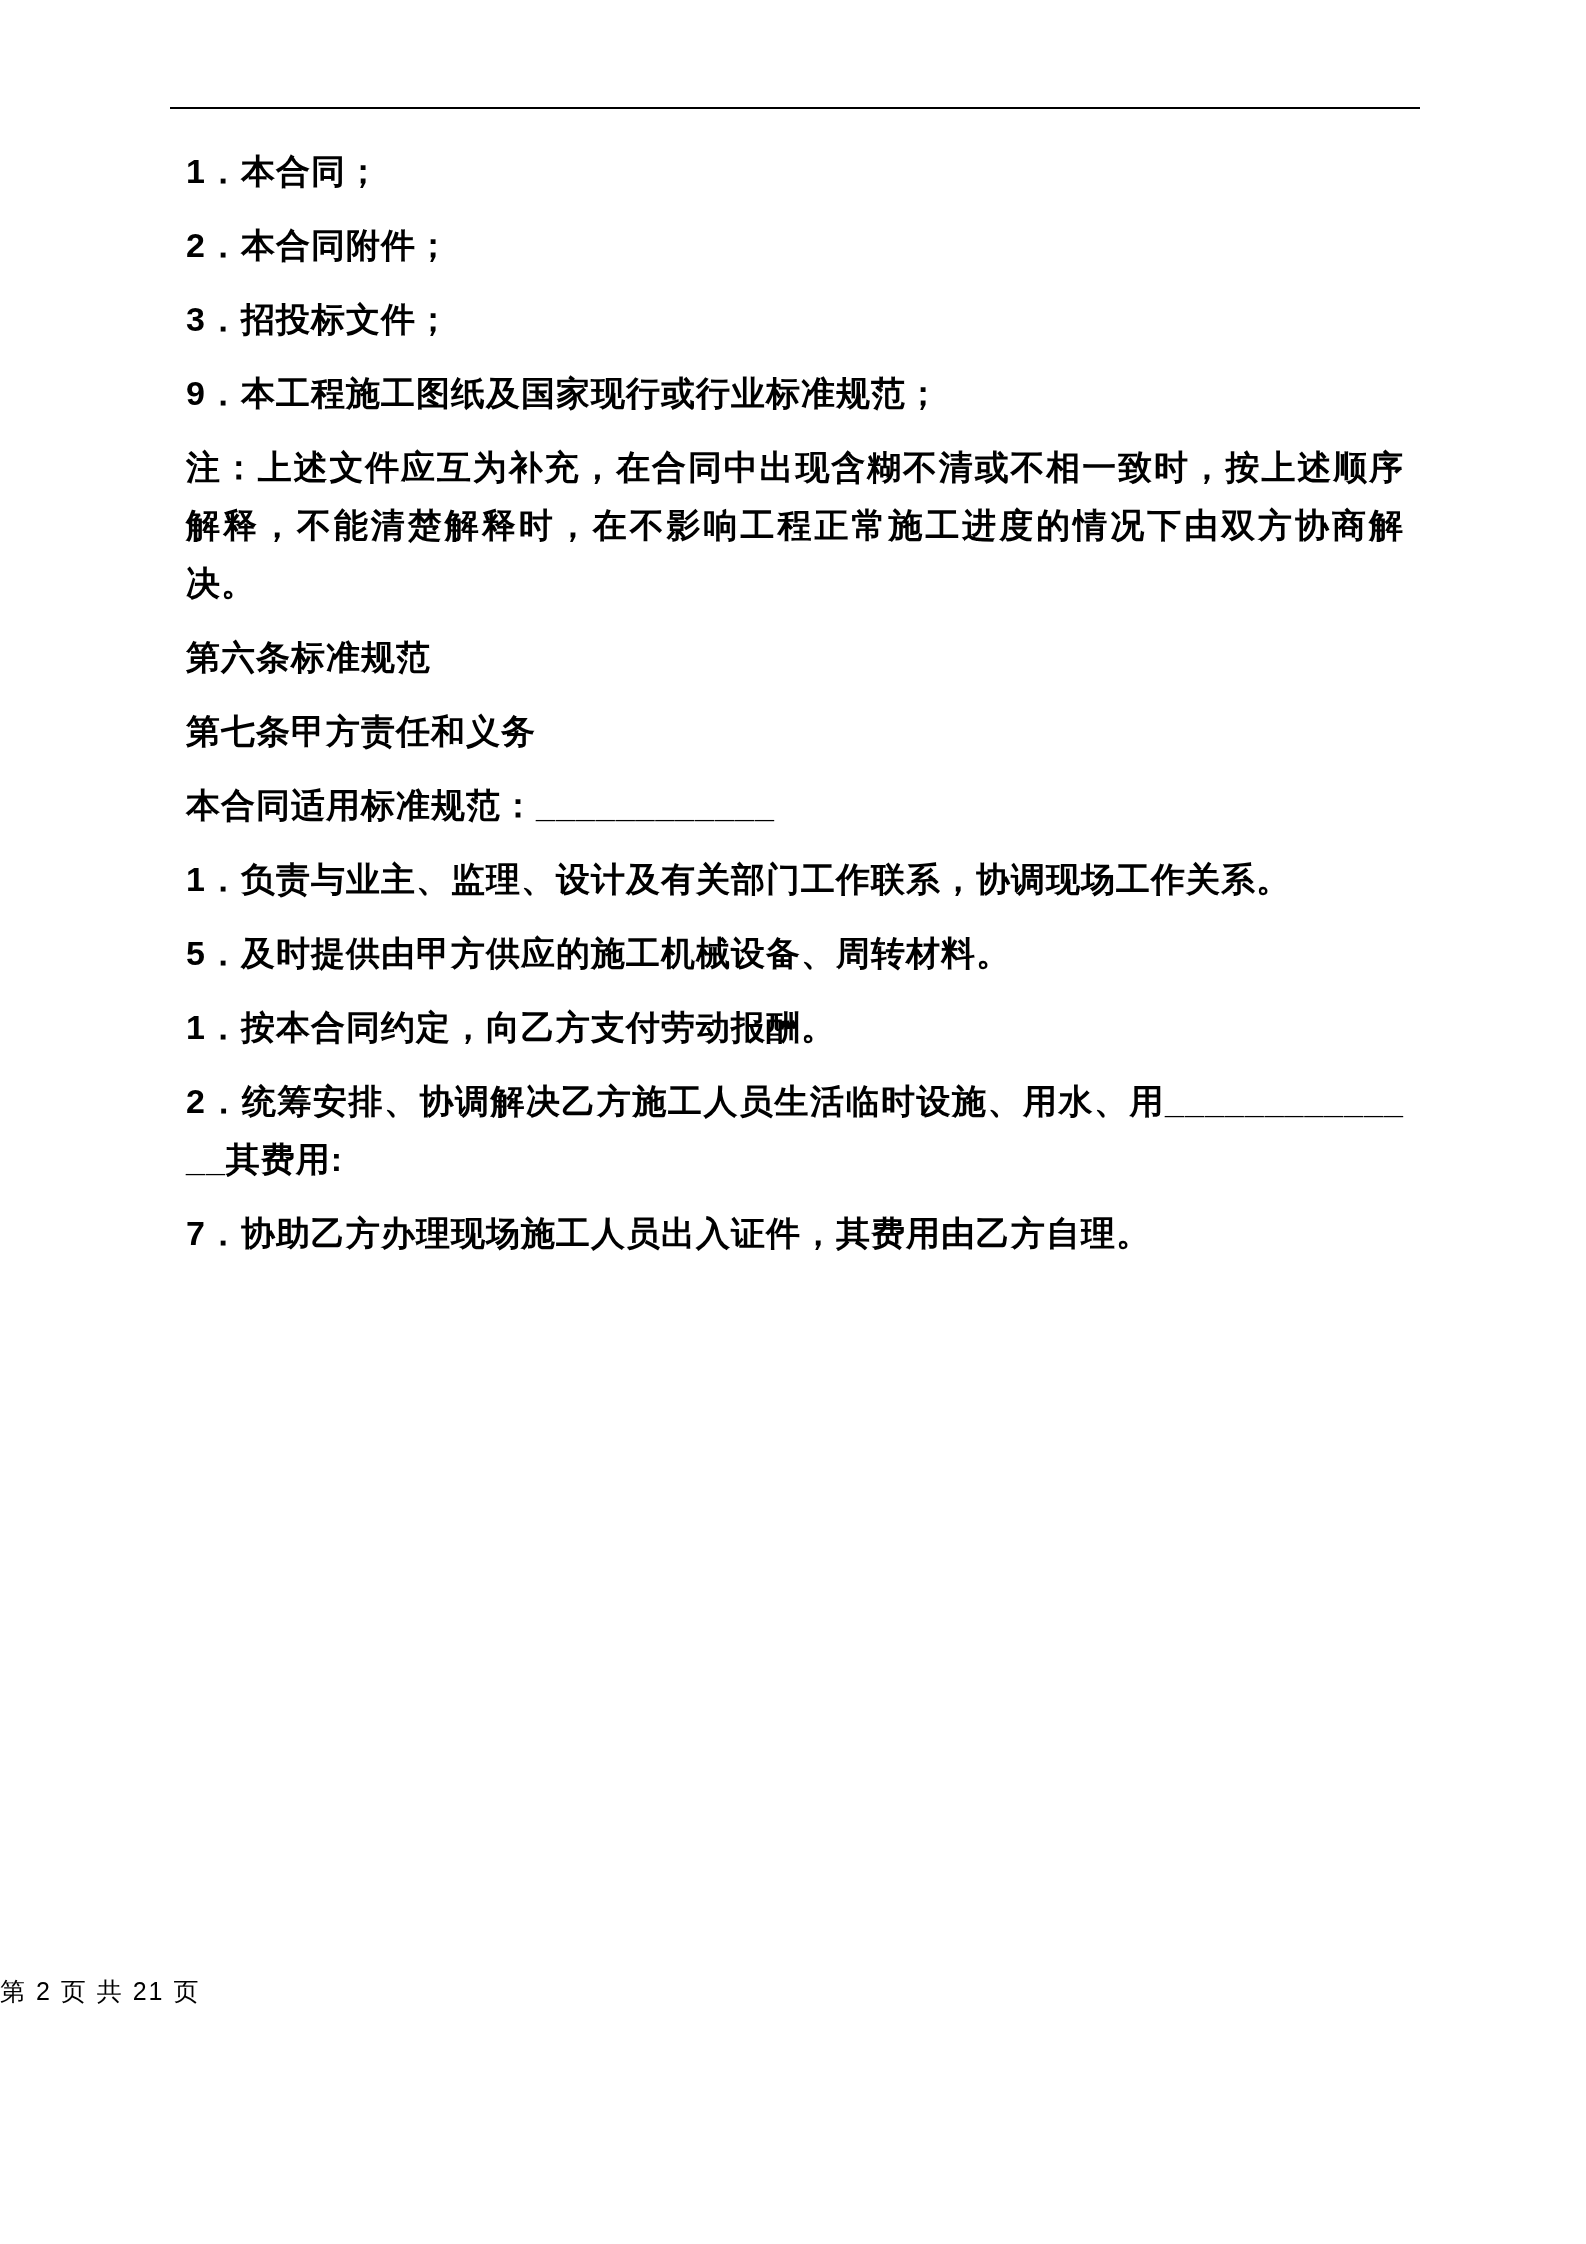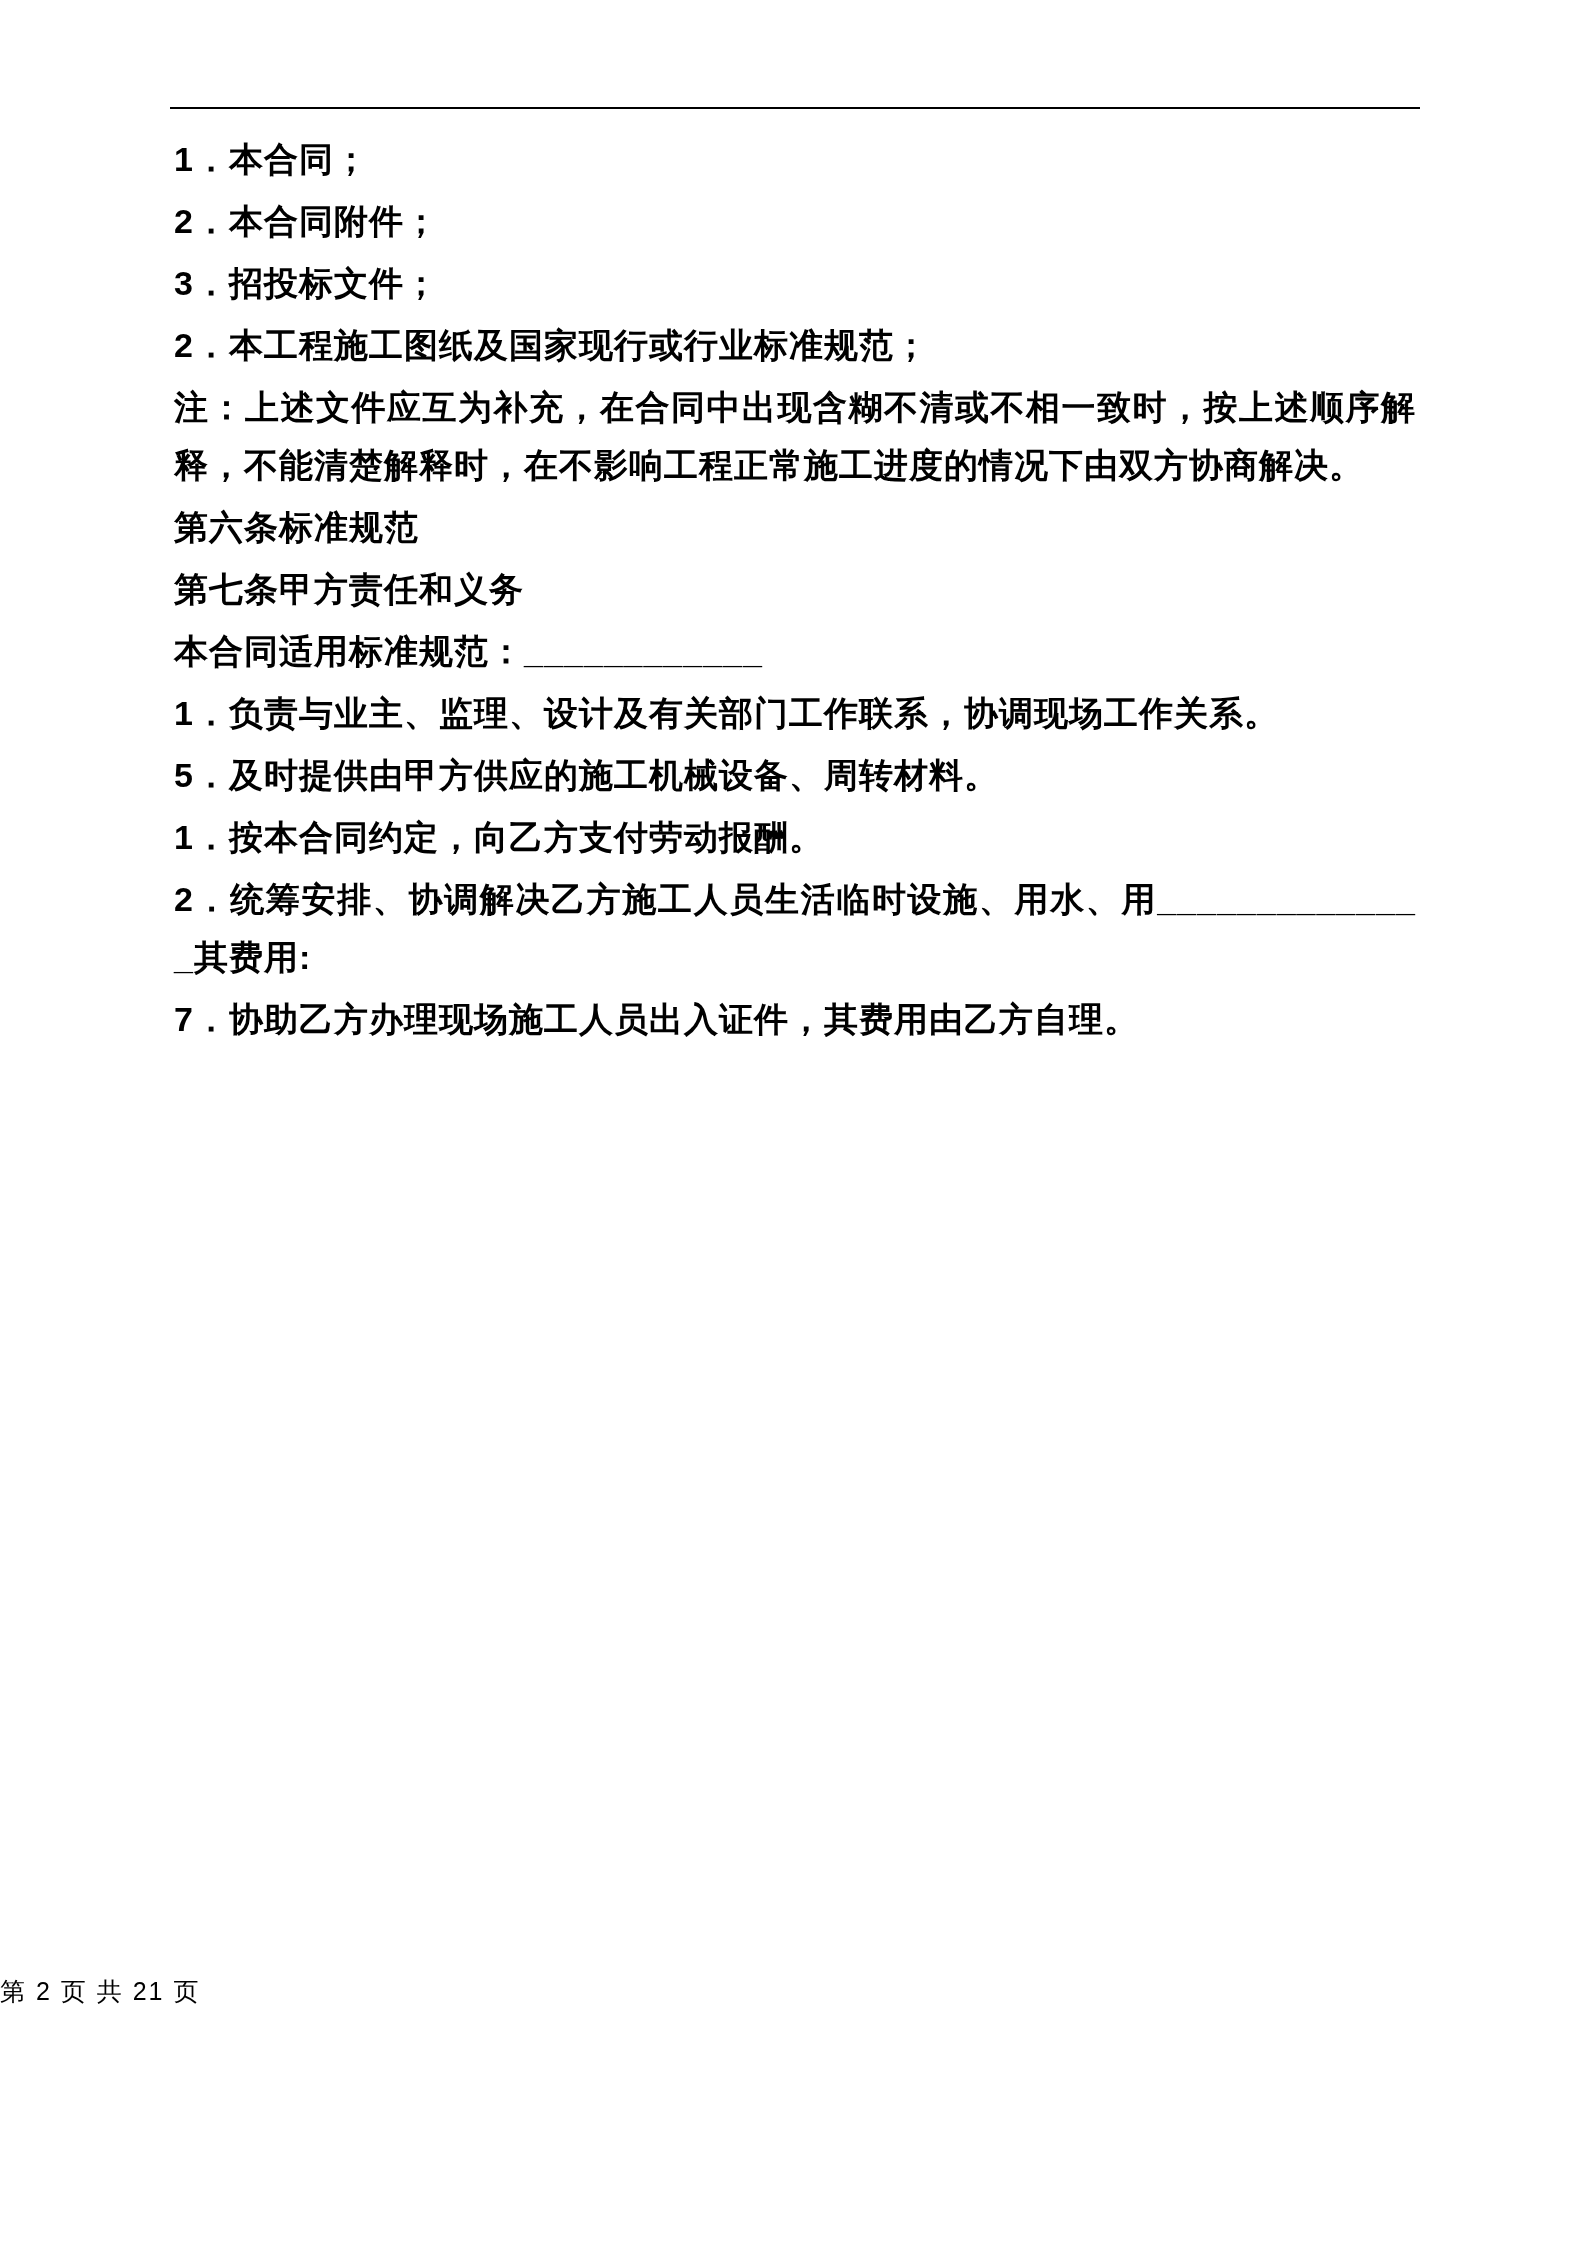--- a/index.html
+++ b/index.html
@@ -30,21 +30,21 @@
     left: 170px;
     top: 126px;
     width: 1250px;
     font-size: 34px;
     line-height: 58px;
     text-align: justify;
     letter-spacing: 1px;
     word-break: break-all;
   }
   .content p {
-    margin: 4px;
+    margin: 16px;
   }
   .footer {
     position: absolute;
     left: 0;
     top: 1975px;
     width: 100%;
     text-align: left;
     font-size: 25px;
     font-weight: 400;
     letter-spacing: 2px;
@@ -54,21 +54,21 @@
 <body>
 
 <div class="page">
 
   <div class="header-rule"></div>
 
   <div class="content">
     <p>1．本合同；</p>
     <p>2．本合同附件；</p>
     <p>3．招投标文件；</p>
-    <p>2．本工程施工图纸及国家现行或行业标准规范；</p>
+    <p>9．本工程施工图纸及国家现行或行业标准规范；</p>
     <p>注：上述文件应互为补充，在合同中出现含糊不清或不相一致时，按上述顺序解释，不能清楚解释时，在不影响工程正常施工进度的情况下由双方协商解决。</p>
     <p>第六条标准规范</p>
     <p>第七条甲方责任和义务</p>
     <p>本合同适用标准规范：____________</p>
     <p>1．负责与业主、监理、设计及有关部门工作联系，协调现场工作关系。</p>
     <p>5．及时提供由甲方供应的施工机械设备、周转材料。</p>
     <p>1．按本合同约定，向乙方支付劳动报酬。</p>
     <p>2．统筹安排、协调解决乙方施工人员生活临时设施、用水、用______________其费用:</p>
     <p>7．协助乙方办理现场施工人员出入证件，其费用由乙方自理。</p>
   </div>

